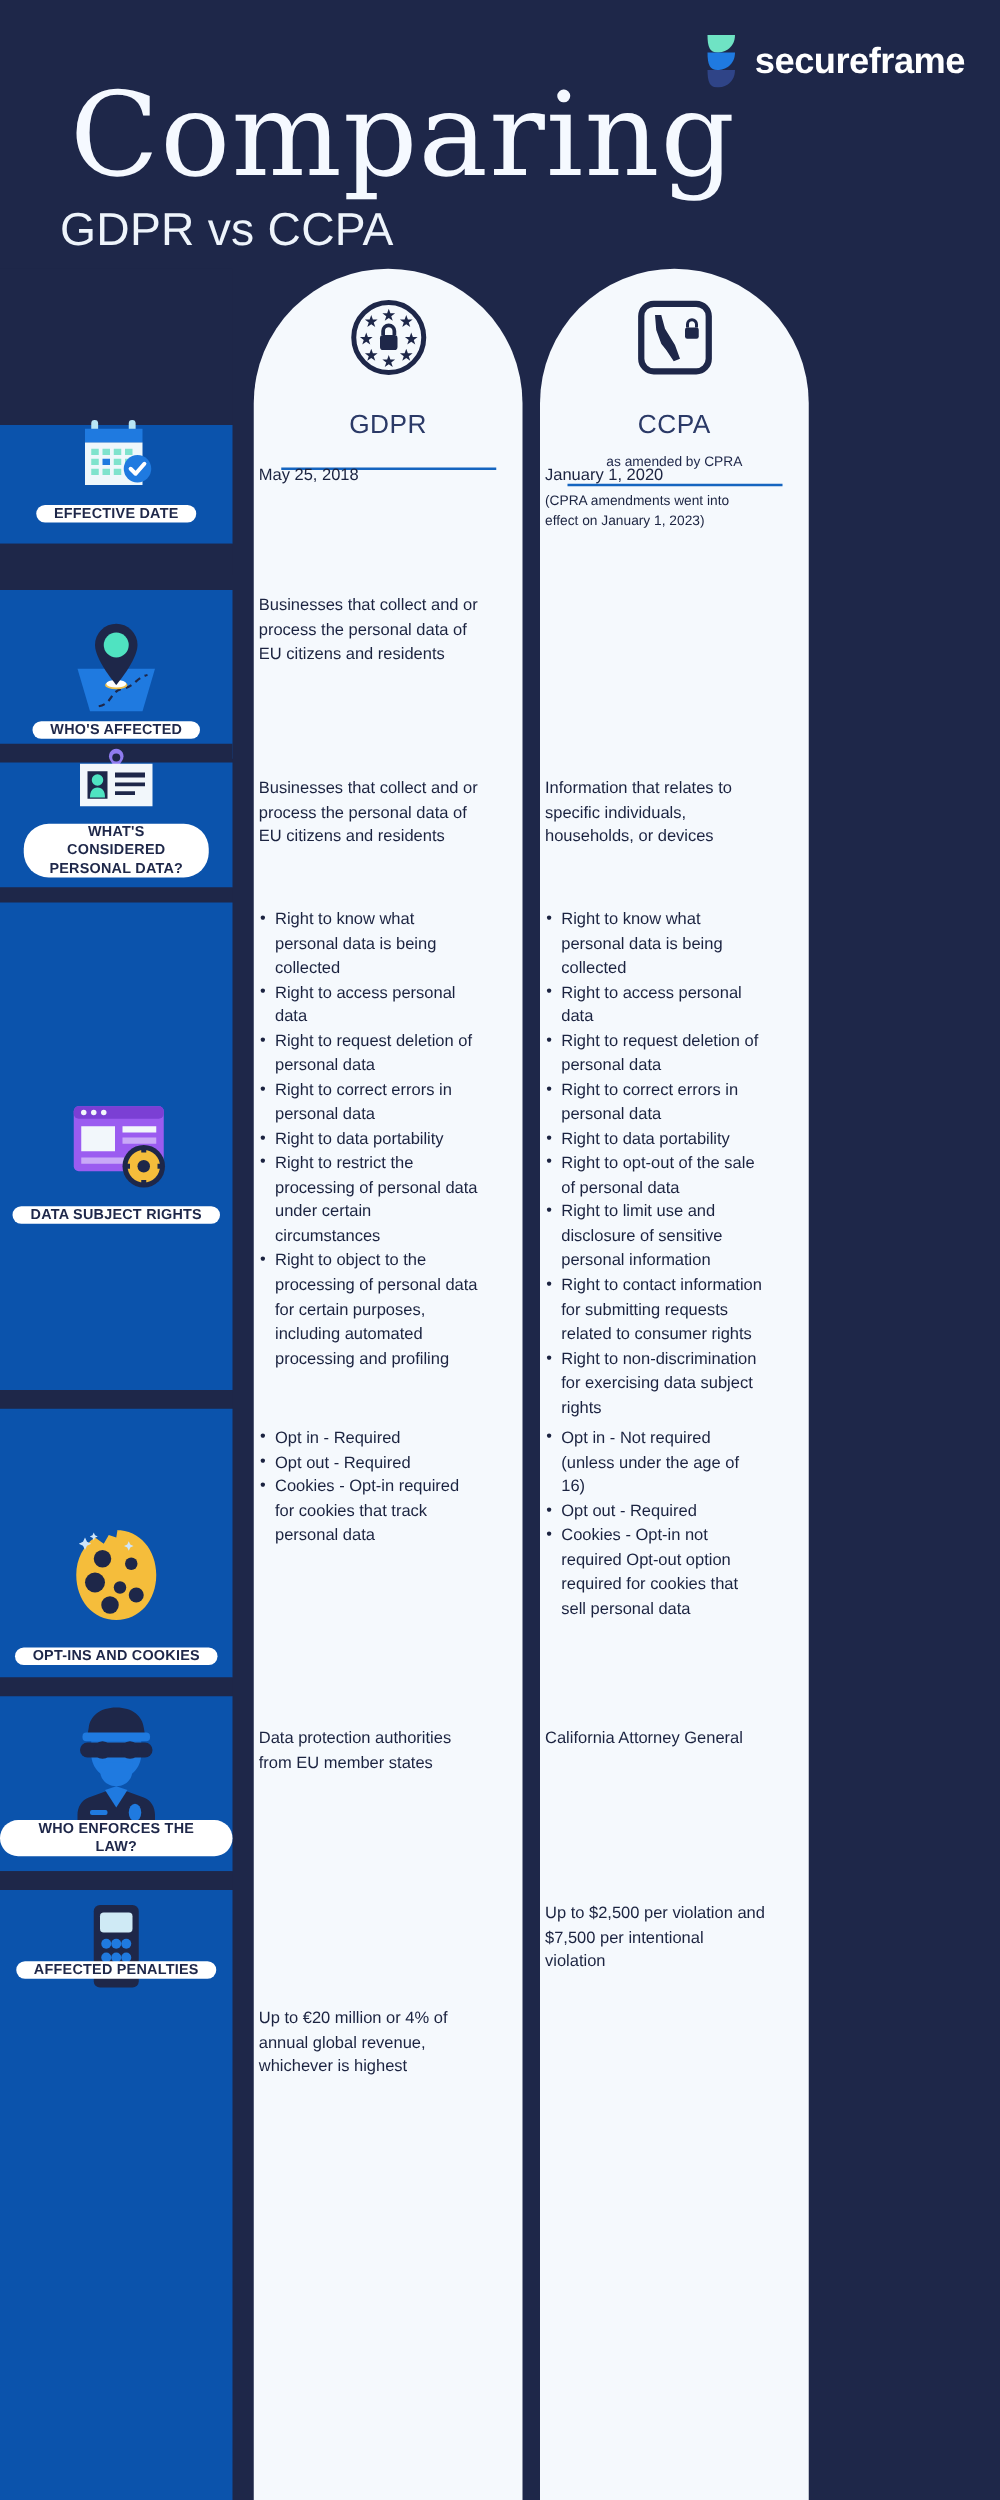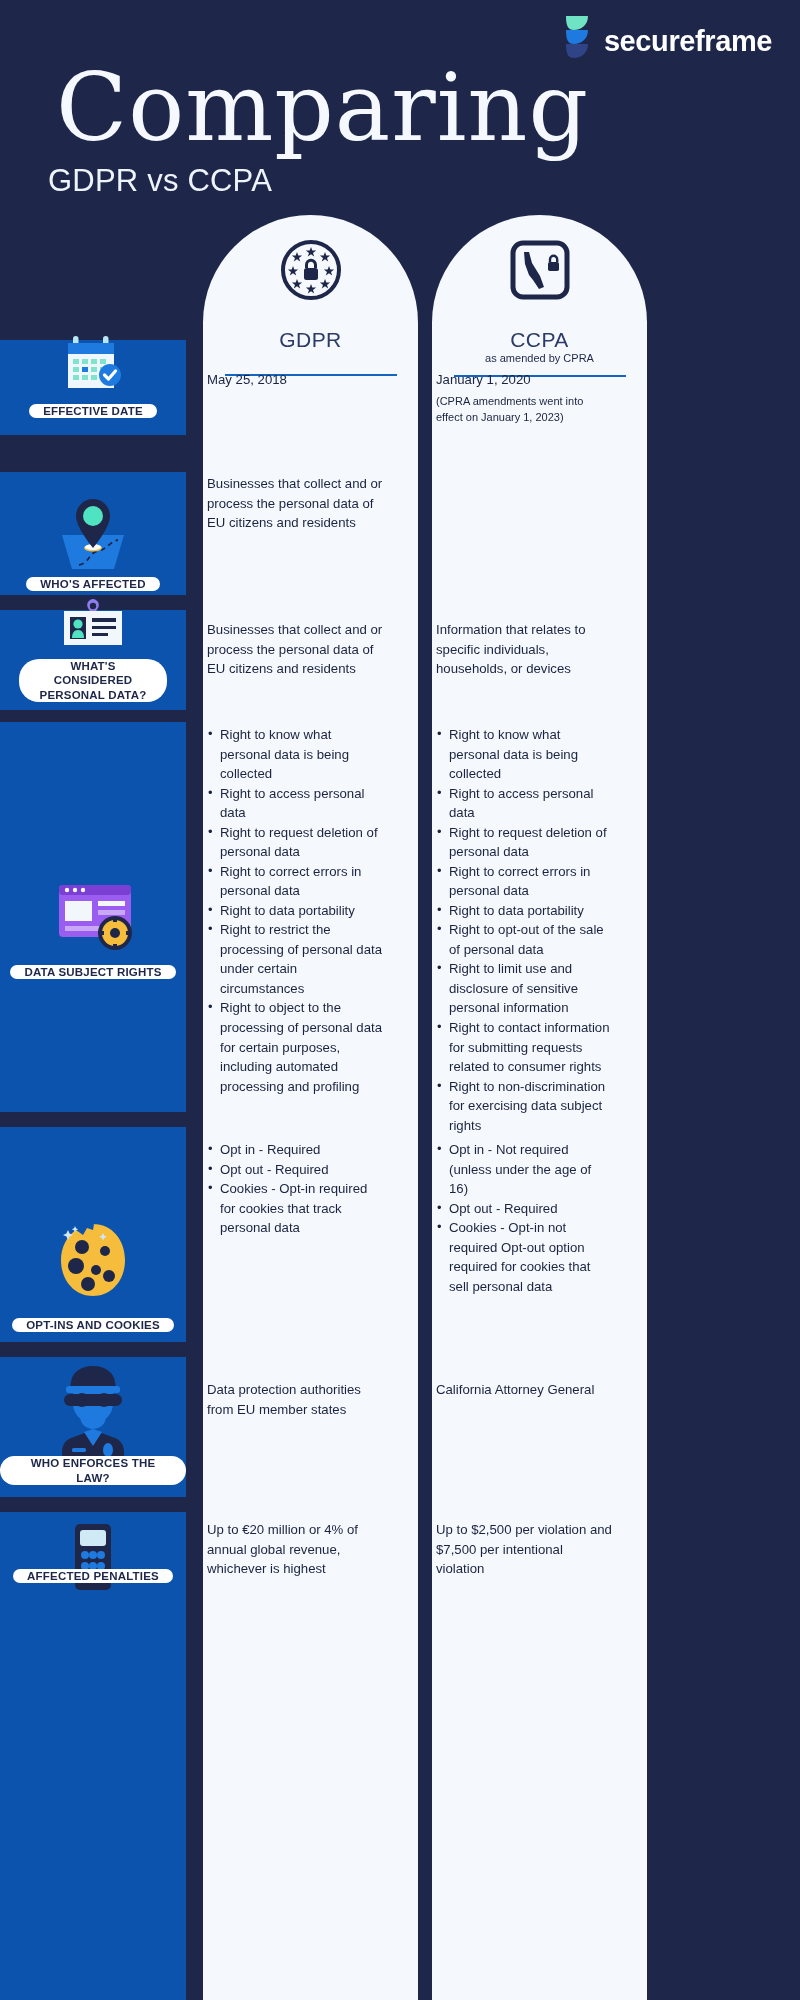--- a/index.html
+++ b/index.html
@@ -18,22 +18,22 @@
     height: 2000px;
     background: #1e2749;
     overflow: hidden;
   }
 
   
   .header { position: absolute; top: 0; left: 0; width: 800px; height: 215px; }
 
   .logo-wrap {
     position: absolute;
-    right: 28px; top: 16px;
-    display: flex; align-items: flex-end; gap: 12px;
+    right: 28px; top: 28px;
+    display: flex; align-items: center; gap: 12px;
   }
   .logo-mark { width: 30px; height: 42px; position: relative; }
   .logo-text {
     color: #ffffff;
     font-size: 29px;
     letter-spacing: -0.4px;
     font-weight: 700;
   }
 
   .title-main {
@@ -43,21 +43,21 @@
     font-family: "DejaVu Serif", serif;
     font-weight: 400;
     font-size: 93px;
     line-height: 1;
     letter-spacing: 1px;
   }
   .title-sub {
     position: absolute;
     left: 48px; top: 163px;
     color: #eef4fb;
-    font-size: 31px;
+    font-size: 37px;
     letter-spacing: 0.2px;
   }
 
   
   .col-panel {
     position: absolute;
     top: 215px;
     width: 215px;
     height: 1785px;
     background: #f5f9fd;
@@ -70,21 +70,21 @@
   .col-icon { height: 74px; display: flex; align-items: center; justify-content: center; margin-top: 18px; }
   .col-name {
     color: #2b3a67;
     font-size: 21px;
     letter-spacing: 0.4px;
     margin-top: 21px;
   }
   .col-subname {
     color: #1e2749;
     font-size: 11px;
-    margin-top: 0;
+    margin-top: 12px;
   }
   .col-rule {
     width: 172px; height: 2px; background: #1565c0;
     margin: 11px auto 0;
   }
   #col-gdpr .col-rule { margin-top: 22px; }
 
   
   .rail { position: absolute; left: 0; width: 186px; }
   .rail.blue { background: #0b53ac; }
@@ -433,20 +433,20 @@
       </ul>
   </div>
 
   <div class="cell g" style="top:1380px;">
     <span>Data protection authorities from EU member states</span>
   </div>
   <div class="cell c" style="top:1380px;">
     <span>California Attorney General</span>
   </div>
 
-  <div class="cell g" style="top:1520px;">
+  <div class="cell g" style="top:1604px;">
     <span>Up to €20 million or 4% of annual global revenue, whichever is highest</span>
   </div>
   <div class="cell c" style="top:1520px;">
     <span>Up to $2,500 per violation and $7,500 per intentional violation</span>
   </div>
 
 </div>
 
 </body></html>

